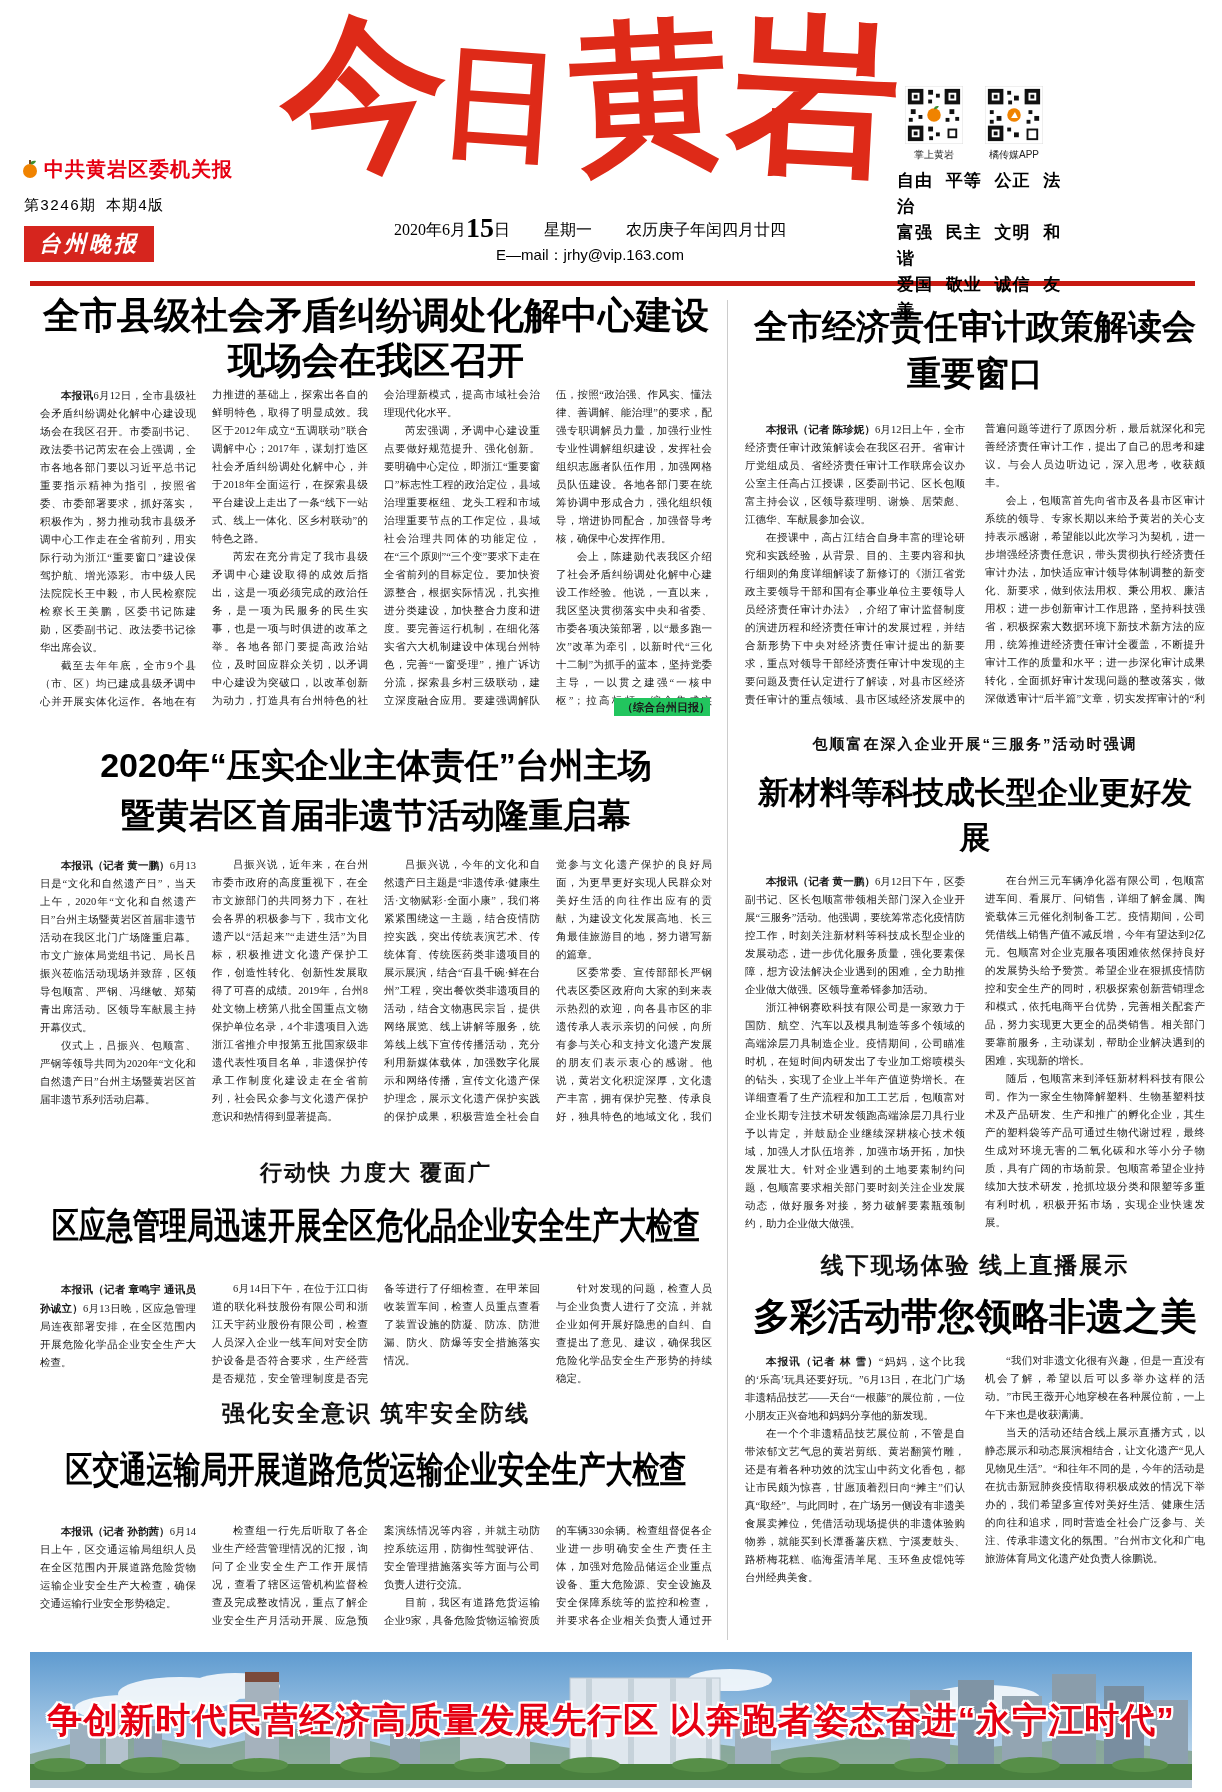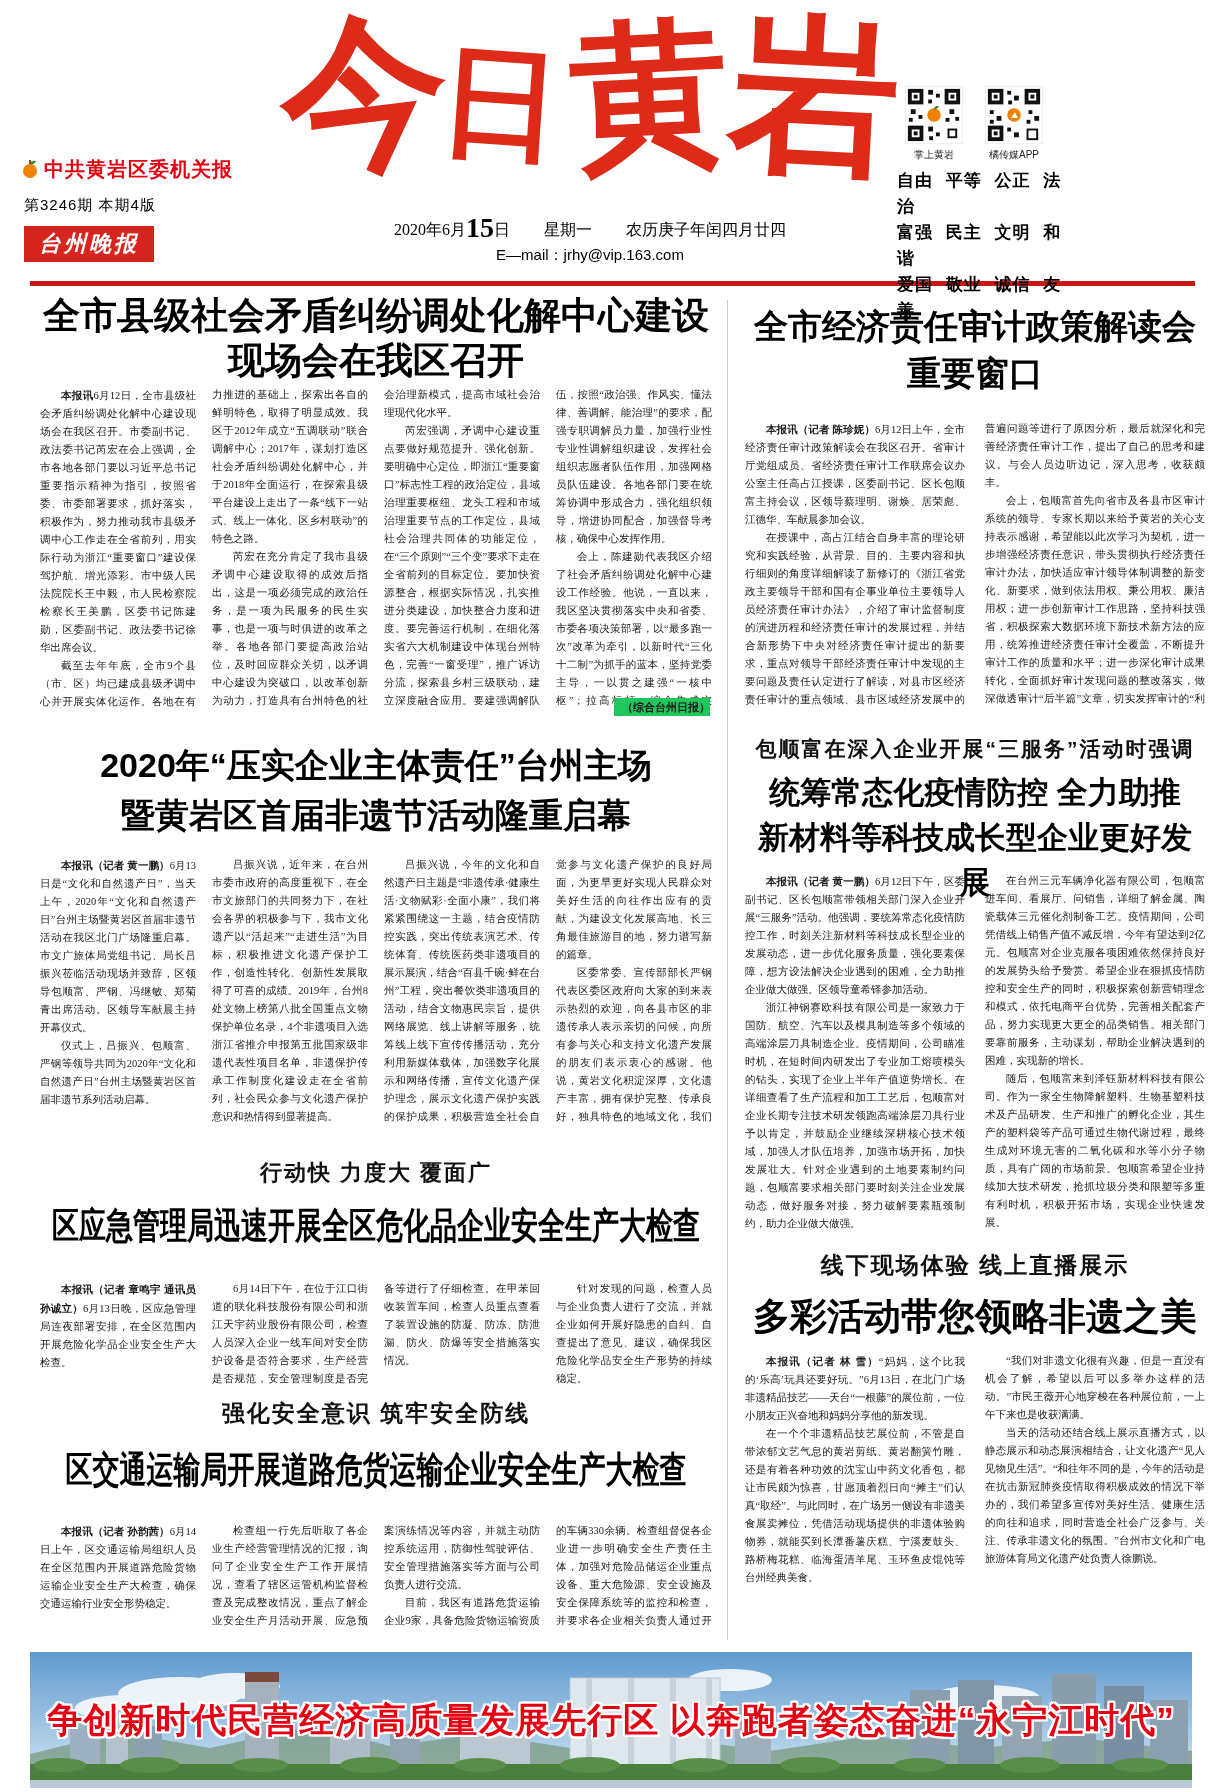--- a/index.html
+++ b/index.html
@@ -3,21 +3,21 @@
 <meta charset="utf-8">
 <style>
   html,body{margin:0;padding:0;background:#9a9a9a;}
   .page{position:relative;width:1222px;height:1792px;margin:0 auto;background:#ffffff;
         font-family:"Liberation Serif","DejaVu Serif",serif;color:#141414;overflow:hidden;}
 
   
   .organ-row{position:absolute;left:22px;top:156px;display:flex;align-items:center;gap:6px;}
   .organ-name{font-family:"Liberation Sans","DejaVu Sans",sans-serif;font-weight:bold;
               font-size:20px;color:#e60012;letter-spacing:1px;}
-  .issue-info{position:absolute;left:24px;top:196px;font-family:Liberation Sans, sans-serif;
+  .issue-info{position:absolute;left:24px;top:196px;font-family:Liberation Mono, monospace;
               font-size:15px;color:#000;letter-spacing:1px;}
   .brand-box{position:absolute;left:24px;top:226px;width:130px;height:36px;background:#d6251e;
              color:#fff;display:flex;align-items:center;justify-content:center;
              font-family:"DejaVu Serif",serif;font-style:italic;font-weight:bold;font-size:22px;letter-spacing:3px;}
   .paper-title{position:absolute;left:250px;top:8px;width:680px;height:200px;display:flex;
                justify-content:center;align-items:flex-start;color:#de2a18;
                font-family:"DejaVu Serif",serif;font-weight:bold;}
   .paper-title span{display:inline-block;line-height:1;}
   .tc0{font-size:168px;transform:rotate(-7deg);}
   .tc1{font-size:122px;transform:rotate(4deg) translateY(34px);margin-left:-6px;}
@@ -51,21 +51,21 @@
   .hl-cd .squeeze{display:inline-block;transform:scaleY(1.35);transform-origin:center;letter-spacing:0px;}
   .hl-c{top:1208px;} .hl-d{top:1452px;}
   .hl-e{left:745px;top:303px;width:460px;font-size:34px;line-height:47px;}
   .hl-f{left:745px;top:770px;width:460px;font-size:31px;line-height:45px;}
   .hl-g{left:745px;top:1292px;width:460px;font-size:37px;}
 
   .kicker{position:absolute;text-align:center;font-family:"Liberation Sans",sans-serif;
           font-weight:600;color:#111;letter-spacing:2px;}
   .kk-c{left:40px;top:1158px;width:672px;font-size:22px;}
   .kk-d{left:40px;top:1398px;width:672px;font-size:23px;}
-  .kk-f{left:745px;top:735px;width:460px;font-size:21px;}
+  .kk-f{left:745px;top:735px;width:460px;font-size:15px;}
   .kk-g{left:745px;top:1250px;width:460px;font-size:23px;}
 
   .art-body{position:absolute;column-gap:16px;text-align:justify;font-size:10.5px;line-height:18px;
             overflow:hidden;color:#1a1a1a;}
   .cols4{column-count:4;}
   .cols2{column-count:2;column-gap:20px;}
   .art-body p{margin:0;text-indent:2em;}
   .lead{font-family:"Liberation Sans",sans-serif;font-weight:bold;}
   .bd-a{left:40px;top:386px;width:672px;height:330px;}
   .bd-b{left:40px;top:856px;width:672px;height:280px;}
@@ -249,21 +249,20 @@
     <div>重要窗口</div>
   </div>
   <div class="art-body cols2 bd-e">
     <p><span class="lead">本报讯（记者 陈珍妮）</span><span>6月12日上午，全市经济责任审计政策解读会在我区召开。省审计厅党组成员、省经济责任审计工作联席会议办公室主任高占江授课，区委副书记、区长包顺富主持会议，区领导蔡理明、谢焕、居荣彪、江德华、车献晨参加会议。</span></p>
     <p>在授课中，高占江结合自身丰富的理论研究和实践经验，从背景、目的、主要内容和执行细则的角度详细解读了新修订的《浙江省党政主要领导干部和国有企事业单位主要领导人员经济责任审计办法》，介绍了审计监督制度的演进历程和经济责任审计的发展过程，并结合新形势下中央对经济责任审计提出的新要求，重点对领导干部经济责任审计中发现的主要问题及责任认定进行了解读，对县市区经济责任审计的重点领域、县市区域经济发展中的普遍问题等进行了原因分析，最后就深化和完善经济责任审计工作，提出了自己的思考和建议。与会人员边听边记，深入思考，收获颇丰。</p>
     <p>会上，包顺富首先向省市及各县市区审计系统的领导、专家长期以来给予黄岩的关心支持表示感谢，希望能以此次学习为契机，进一步增强经济责任意识，带头贯彻执行经济责任审计办法，加快适应审计领导体制调整的新变化、新要求，做到依法用权、秉公用权、廉洁用权；进一步创新审计工作思路，坚持科技强省，积极探索大数据环境下新技术新方法的应用，统筹推进经济责任审计全覆盖，不断提升审计工作的质量和水平；进一步深化审计成果转化，全面抓好审计发现问题的整改落实，做深做透审计“后半篇”文章，切实发挥审计的“利剑”作用，为经济社会高质量发展提供坚强的审计保障。</p>
   </div>
 
   <div class="kicker kk-f">包顺富在深入企业开展“三服务”活动时强调</div>
   <div class="headline hl-f">
-    <div>统筹常态化疫情防控  全力助推</div>
     <div>新材料等科技成长型企业更好发展</div>
   </div>
   <div class="art-body cols2 bd-f">
     <p><span class="lead">本报讯（记者 黄一鹏）</span><span>6月12日下午，区委副书记、区长包顺富带领相关部门深入企业开展“三服务”活动。他强调，要统筹常态化疫情防控工作，时刻关注新材料等科技成长型企业的发展动态，进一步优化服务质量，强化要素保障，想方设法解决企业遇到的困难，全力助推企业做大做强。区领导童希铎参加活动。</span></p>
     <p>浙江神钢赛欧科技有限公司是一家致力于国防、航空、汽车以及模具制造等多个领域的高端涂层刀具制造企业。疫情期间，公司瞄准时机，在短时间内研发出了专业加工熔喷模头的钻头，实现了企业上半年产值逆势增长。在详细查看了生产流程和加工工艺后，包顺富对企业长期专注技术研发领跑高端涂层刀具行业予以肯定，并鼓励企业继续深耕核心技术领域，加强人才队伍培养，加强市场开拓，加快发展壮大。针对企业遇到的土地要素制约问题，包顺富要求相关部门要时刻关注企业发展动态，做好服务对接，努力破解要素瓶颈制约，助力企业做大做强。</p>
     <p>在台州三元车辆净化器有限公司，包顺富进车间、看展厅、问销售，详细了解金属、陶瓷载体三元催化剂制备工艺。疫情期间，公司凭借线上销售产值不减反增，今年有望达到2亿元。包顺富对企业克服各项困难依然保持良好的发展势头给予赞赏。希望企业在狠抓疫情防控和安全生产的同时，积极探索创新营销理念和模式，依托电商平台优势，完善相关配套产品，努力实现更大更全的品类销售。相关部门要靠前服务，主动谋划，帮助企业解决遇到的困难，实现新的增长。</p>
     <p>随后，包顺富来到泽钰新材料科技有限公司。作为一家全生物降解塑料、生物基塑料技术及产品研发、生产和推广的孵化企业，其生产的塑料袋等产品可通过生物代谢过程，最终生成对环境无害的二氧化碳和水等小分子物质，具有广阔的市场前景。包顺富希望企业持续加大技术研发，抢抓垃圾分类和限塑等多重有利时机，积极开拓市场，实现企业快速发展。</p>
 
   </div>
 

